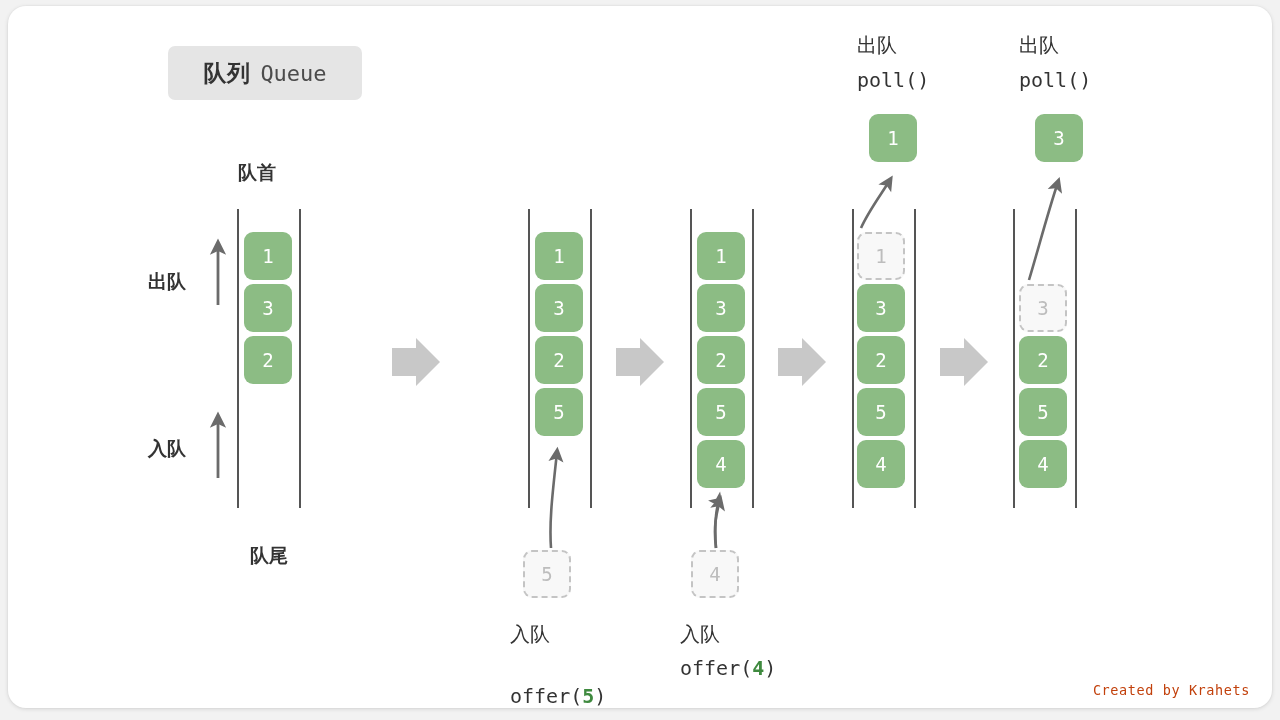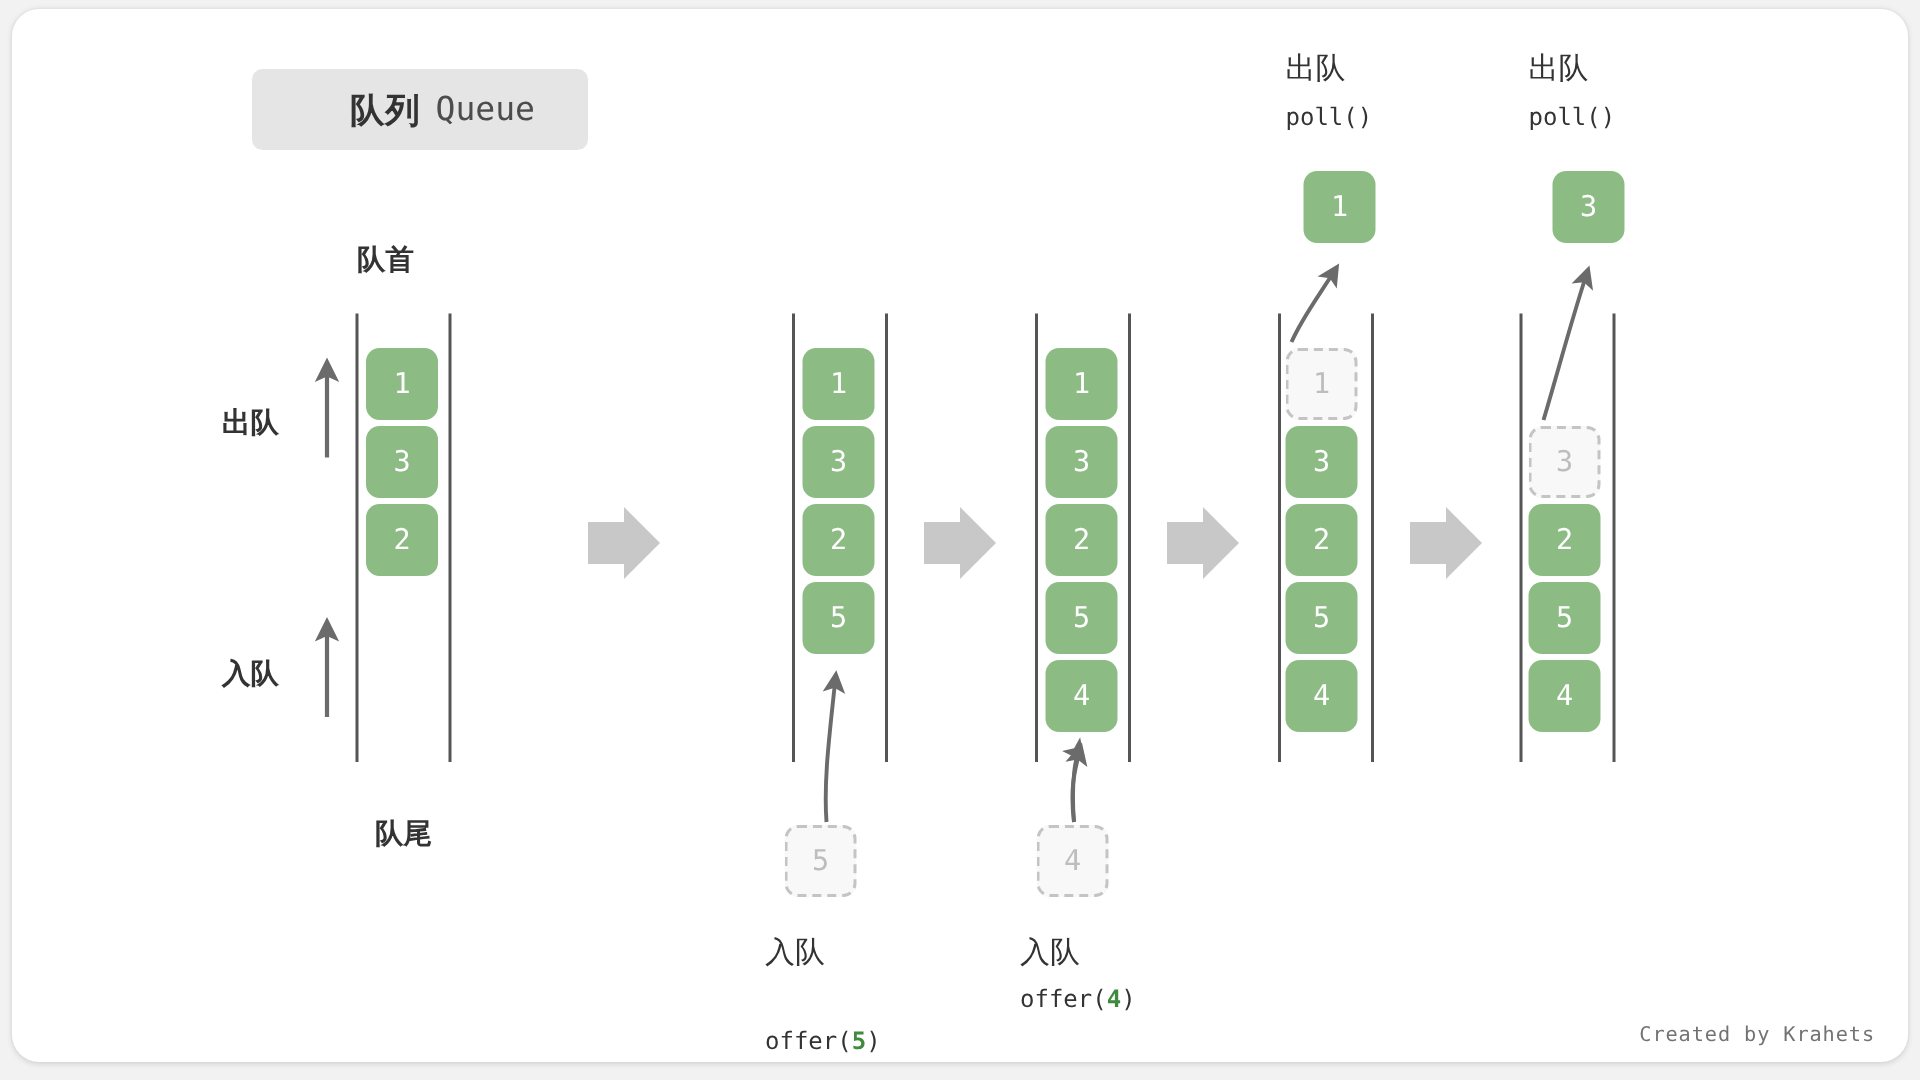--- a/index.html
+++ b/index.html
@@ -26,37 +26,36 @@
 
   
   .title-badge {
     position: absolute;
     left: 168px; top: 46px;
     width: 194px; height: 54px;
     background: #e5e5e5;
     border-radius: 7px;
     display: flex; align-items: center; justify-content: center;
     gap: 10px;
-    padding-left: 30px;
   }
   .title-cn {
     font-size: 23px; font-weight: bold; color: #333333;
     letter-spacing: 0.5px;
   }
   .title-en {
     font-family: "DejaVu Sans Mono", "Liberation Mono", monospace;
     font-size: 22px; color: #4c4c4c;
   }
 
   
   .abs { position: absolute; white-space: pre; }
   .cn-bold { font-size: 19px; font-weight: bold; color: #333333; }
   .cn-reg  { font-size: 20px; color: #333333; }
   .mono    { font-family: "DejaVu Sans Mono", "Liberation Mono", monospace;
-             font-size: 16px; color: #333333; }
+             font-size: 20px; color: #333333; }
   .mono .num { color: #3f8a3f; font-weight: bold; }
 
   
   .col { position: absolute; }
   .rail {
     position: absolute;
     width: 1.6px;
     background: #555555;
   }
 
@@ -86,21 +85,21 @@
     width: 1280px; height: 720px;
     pointer-events: none;
   }
 
   
   .credit {
     position: absolute;
     right: 30px; bottom: 22px;
     font-family: "DejaVu Sans Mono", "Liberation Mono", monospace;
     font-size: 13.5px;
-    color: #737373;
+    color: #c2410c;
     letter-spacing: 0.6px;
   }
 </style>
 </head>
 <body>
 
 <div id="canvas">
   <div class="card"></div>
 
   <div class="title-badge">

